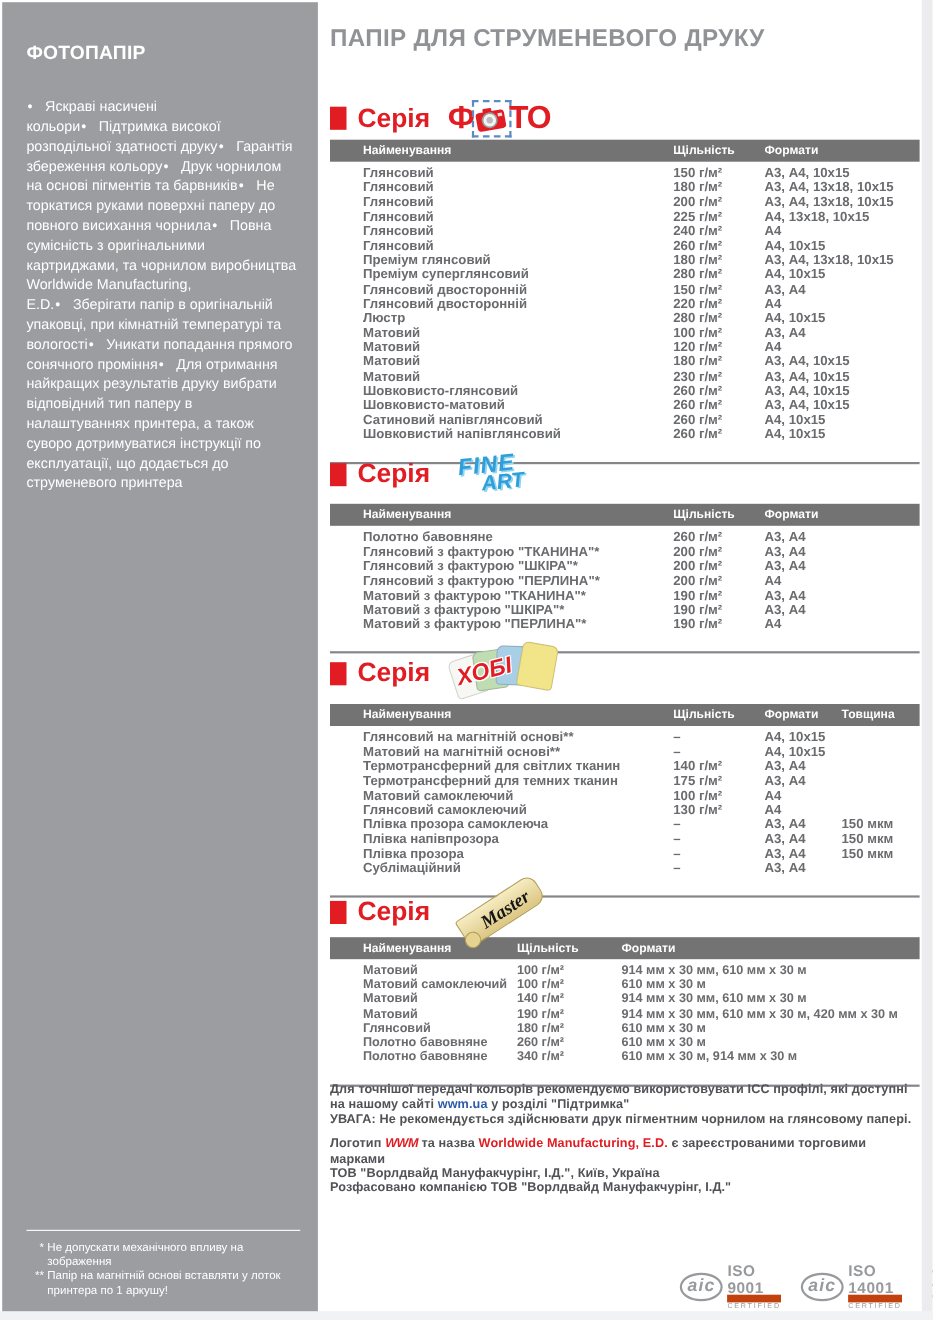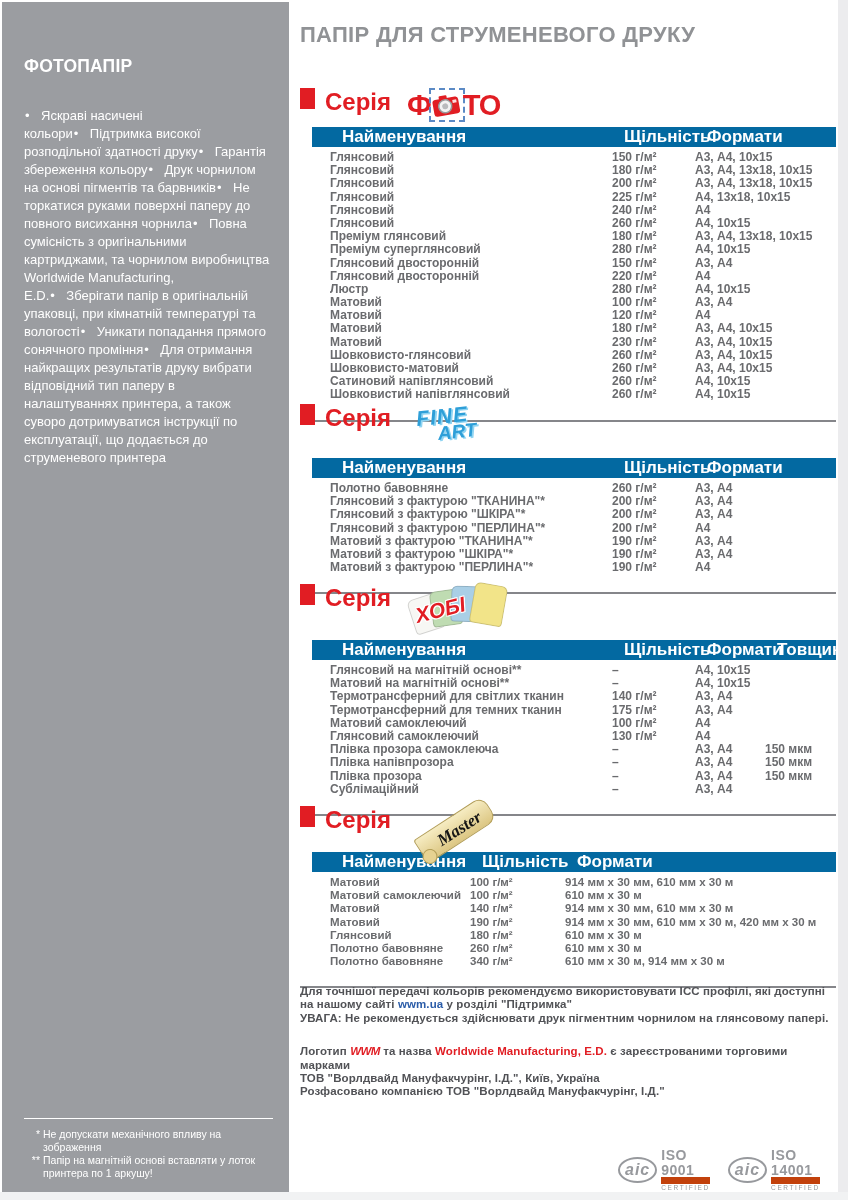--- a/index.html
+++ b/index.html
@@ -3,38 +3,38 @@
 <meta charset="utf-8">
 <style>
   html,body{margin:0;padding:0;}
   body{width:848px;height:1200px;background:#fff;font-family:"Liberation Sans",sans-serif;}
   .page{position:relative;width:848px;height:1200px;background:#fff;overflow:hidden;}
   .edge-r{position:absolute;left:838px;top:0;width:10px;height:1200px;background:#ececee;}
   .edge-b{position:absolute;left:0;top:1192px;width:848px;height:8px;background:#f1f2f3;}
 
   
   .sidebar{position:absolute;left:2px;top:2px;width:287px;height:1191px;background:#9b9da1;color:#fff;}
-  .sb-title{margin:52px 18px 0 22px;font-size:17.5px;font-weight:bold;line-height:1.42;letter-spacing:.2px;}
+  .sb-title{margin:34px 18px 0 22px;font-size:17.5px;font-weight:bold;line-height:1.42;letter-spacing:.2px;}
   .sb-bullets{margin:27px 18px 0 22px;}
   .bullet{position:relative;padding-left:17px;margin-bottom:8.5px;font-size:13px;line-height:15.5px;text-align:justify;}
   .bullet::before{content:"\2022";position:absolute;left:1px;top:0;}
   .sb-foot{position:absolute;left:22px;right:16px;top:1116px;border-top:1.5px solid #fff;padding-top:9px;font-size:10.5px;line-height:13px;}
   .fn{display:grid;grid-template-columns:16px auto;column-gap:3px;}
   .fn-mark{justify-self:end;}
 
   
   .page-title{position:absolute;left:300px;top:22px;margin:0;font-size:22px;font-weight:800;color:#909295;letter-spacing:.3px;}
   .sec{position:absolute;left:300px;width:536px;}
   .sec1{top:88px;}  .sec2{top:404px;} .sec3{top:584px;} .sec4{top:806px;}
-  .sec-head{display:flex;align-items:flex-start;gap:10px;}
+  .sec-head{display:flex;align-items:center;gap:10px;}
   .sec1 .sec-head{height:39px;} .sec2 .sec-head{height:54px;} .sec3 .sec-head{height:56px;} .sec4 .sec-head{height:46px;}
   .red-sq{width:15px;height:21px;background:#e11d23;flex:0 0 auto;}
   .serie{font-size:24px;font-weight:bold;color:#e11d23;}
 
-  .thead{background:#0369a1;color:#fff;height:20px;align-items:center;font-size:17px;font-weight:bold;margin-left:12px;}
+  .thead{background:#737373;color:#fff;height:20px;align-items:center;font-size:11px;font-weight:bold;}
   .cols3{display:grid;grid-template-columns:282px 83px auto;padding-left:30px;box-sizing:border-box;}
   .cols4{display:grid;grid-template-columns:282px 83px 70px auto;padding-left:30px;box-sizing:border-box;}
   .colsM{display:grid;grid-template-columns:140px 95px auto;padding-left:30px;box-sizing:border-box;}
   .tbody{padding-top:4px;padding-bottom:18px;border-bottom:2px solid #85868a;}
   .trow{height:13.2px;align-items:center;font-size:12px;font-weight:bold;color:#6a6b6e;white-space:nowrap;}
   .sec4 .trow{font-size:11.5px;}
   .tcell{line-height:13.2px;overflow:visible;}
 
   
   .logo-foto{display:flex;align-items:center;margin-left:6px;}
@@ -56,21 +56,21 @@
 
   .logo-master{position:relative;width:94px;height:50px;margin-left:10px;}
   .roll{position:absolute;left:6px;top:14px;width:80px;height:26px;background:linear-gradient(180deg,#f6ecc2,#dcc682);
     border:1px solid #b49f58;border-radius:3px 10px 10px 3px;transform:rotate(-33deg);transform-origin:40% 60%;}
   .roll::before{content:"";position:absolute;left:-3px;bottom:-3px;width:13px;height:13px;border-radius:50%;background:#e6d291;border:1px solid #b49f58;}
   .master-text{position:absolute;left:24px;top:13px;font-family:"Liberation Serif",serif;font-weight:bold;font-style:italic;font-size:17px;color:#151515;transform:rotate(-33deg);}
 
   
   .notes{position:absolute;left:300px;top:985px;width:536px;font-size:11.5px;font-weight:bold;color:#515256;}
   .note{margin:0;line-height:13.4px;letter-spacing:.1px;}
-  .brand-gap{margin-top:20px;}
+  .brand-gap{margin-top:9px;}
   .link{color:#2b5ca8;text-decoration:none;}
   .wwm{color:#e11d23;font-weight:900;font-style:italic;letter-spacing:-.5px;}
   .brand-red{color:#e11d23;}
 
   
   .badges{position:absolute;left:618px;top:1148px;display:flex;align-items:center;gap:18px;color:#97999d;}
   .iso{display:flex;align-items:center;gap:4px;}
   .iso-oval{border:2px solid #97999d;border-radius:50%;font-size:16px;font-weight:bold;font-style:italic;padding:2px 5px;letter-spacing:1px;}
   .iso-code{font-weight:bold;font-size:14px;letter-spacing:.5px;border-bottom:7px solid #c2410c;line-height:1.05;}
   .iso-sub{font-size:6.5px;letter-spacing:1.6px;text-align:center;}

